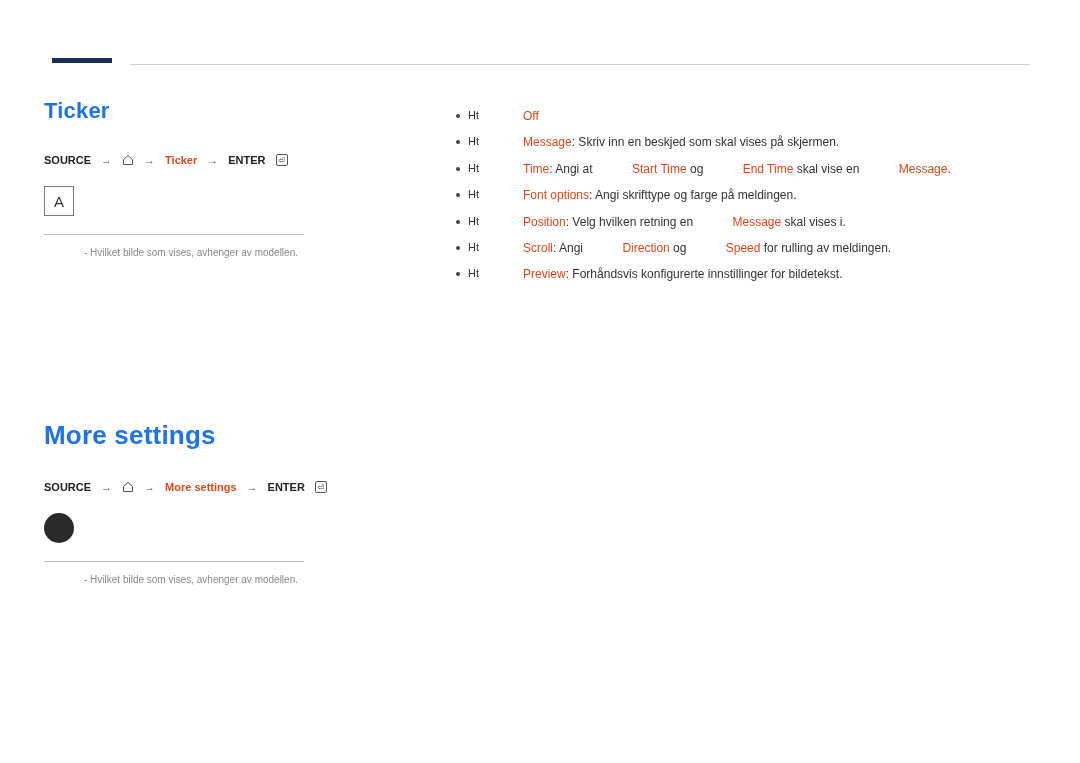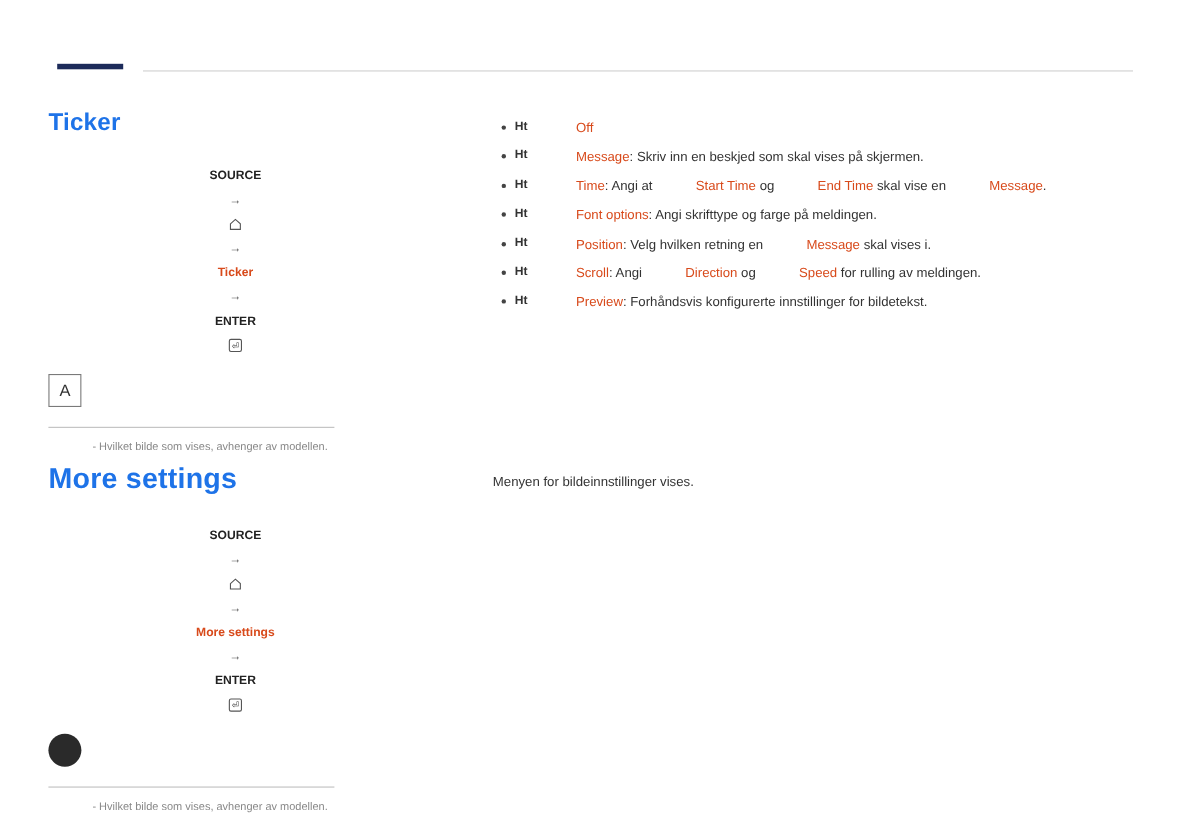--- a/index.html
+++ b/index.html
@@ -60,21 +60,20 @@
     font-size: 22px;
   }
 
   .breadcrumb {
     font-size: 11px;
     color: #333;
     display: flex;
     align-items: center;
     gap: 10px;
     margin-bottom: 20px;
-    flex-direction: column;
   }
   .breadcrumb .label-bold {
     font-weight: bold;
     color: #222;
   }
   .breadcrumb .orange {
     color: #d84a1b;
     font-weight: bold;
   }
   .breadcrumb .arrow {
@@ -146,21 +145,21 @@
   .dot {
     width: 4px;
     height: 4px;
     background: #444;
     border-radius: 50%;
     margin-top: 8px;
     flex-shrink: 0;
   }
   .ht {
     color: #333;
-    font-weight: bold;
+    font-weight: normal;
     flex-shrink: 0;
     font-size: 11px;
   }
   .item-body {
     flex: 1;
   }
   .orange-strong {
     color: #d84a1b;
     font-weight: normal;
     padding-left: 36px;
@@ -274,17 +273,14 @@
       <span class="label-bold">ENTER</span>
       <span class="enter-icon">⏎</span>
     </div>
 
     <div class="thumb-circle"></div>
 
     <div class="sep-line"></div>
     <div class="note">- Hvilket bilde som vises, avhenger av modellen.</div>
   </div>
 
-  <div class="right-col sec2-right">
-    <div class="body-text">Menyen for bildeinnstillinger vises.</div>
-  </div>
 
 </div>
 
 </body></html>

